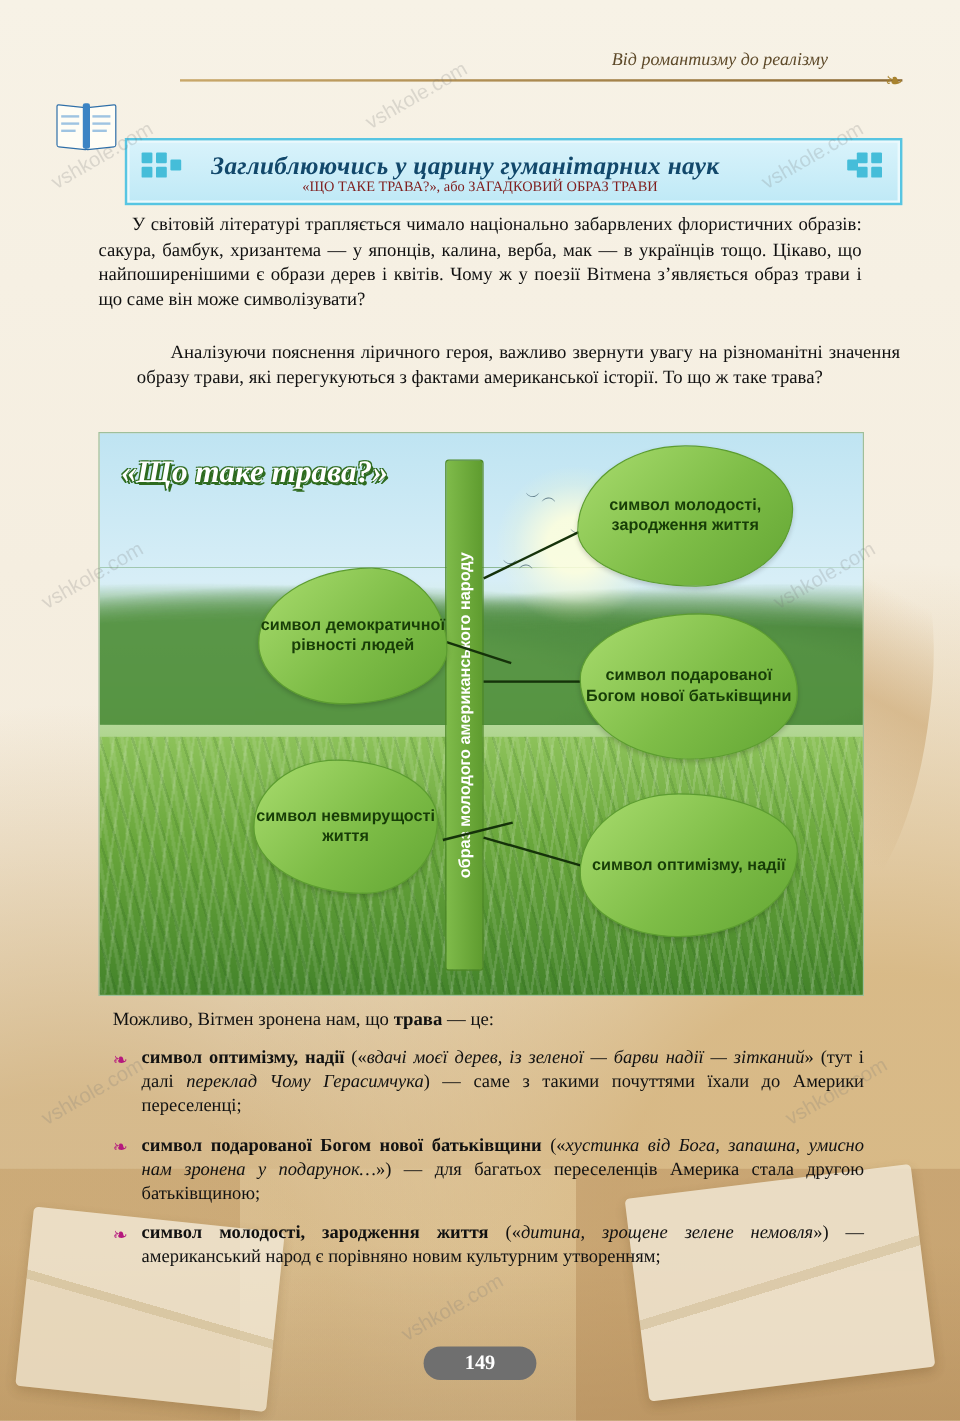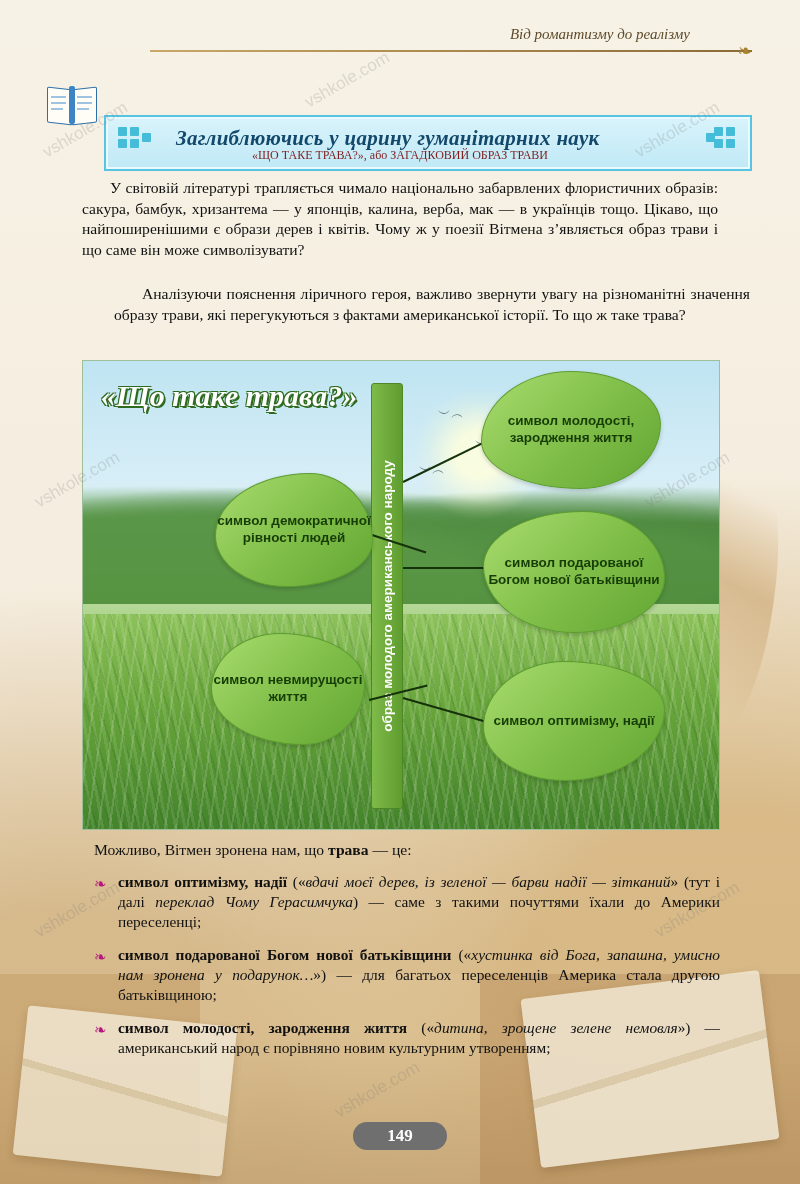--- a/index.html
+++ b/index.html
@@ -35,21 +35,21 @@
     box-shadow:0 4px 10px rgba(110,80,40,0.3);
     transform:rotate(6deg); border-radius:4px; opacity:.8;
   }
   .bg-quill {
     position:absolute; right:26px; top:430px; width:120px; height:330px;
     background:linear-gradient(200deg, rgba(225,192,140,0) 0 20%, rgba(200,160,104,0.55) 45%, rgba(225,192,140,0) 80%);
     transform:rotate(8deg); border-radius:60px/160px;
   }
   
   .running-head {
-    position:absolute; left:0; right:0; top:24px; height:30px;
+    position:absolute; left:0; right:0; top:40px; height:30px;
   }
   .running-head .rh-text {
     position:absolute; right:110px; top:2px;
     font-style:italic; font-size:15px; color:#5e4a2a;
     font-family:"Liberation Serif", serif; white-space:nowrap;
   }
   .rh-rule {
     position:absolute; left:150px; right:48px; top:26px; height:2px;
     background:linear-gradient(90deg,#c9a86a,#8c6a35);
   }
@@ -140,21 +140,21 @@
   }
   .fig-grass:after{
     content:""; position:absolute; inset:0;
     background:
       repeating-linear-gradient(98deg, rgba(255,255,255,0.14) 0 2px, rgba(0,0,0,0) 2px 11px),
       repeating-linear-gradient(72deg, rgba(20,70,20,0.12) 0 2px, rgba(0,0,0,0) 2px 13px);
   }
   .fig-heading {
     position:absolute; left:18px; top:18px;
     font-family:"Liberation Serif", serif; font-style:italic; font-weight:bold;
-    font-size:30px; color:#ffffff;
+    font-size:26px; color:#ffffff;
     text-shadow:2px 2px 0 #2e6b1f, -1px -1px 0 #2e6b1f, 1px -1px 0 #2e6b1f, -1px 1px 0 #2e6b1f;
     white-space:nowrap;
   }
   .fig-bar {
     position:absolute; left:288px; top:22px; width:30px; height:424px;
     background:linear-gradient(90deg,#7fbb4a,#5f9c2f);
     border:1px solid #4d8726; border-radius:3px;
   }
   .fig-bar span {
     position:absolute; left:50%; top:50%;

